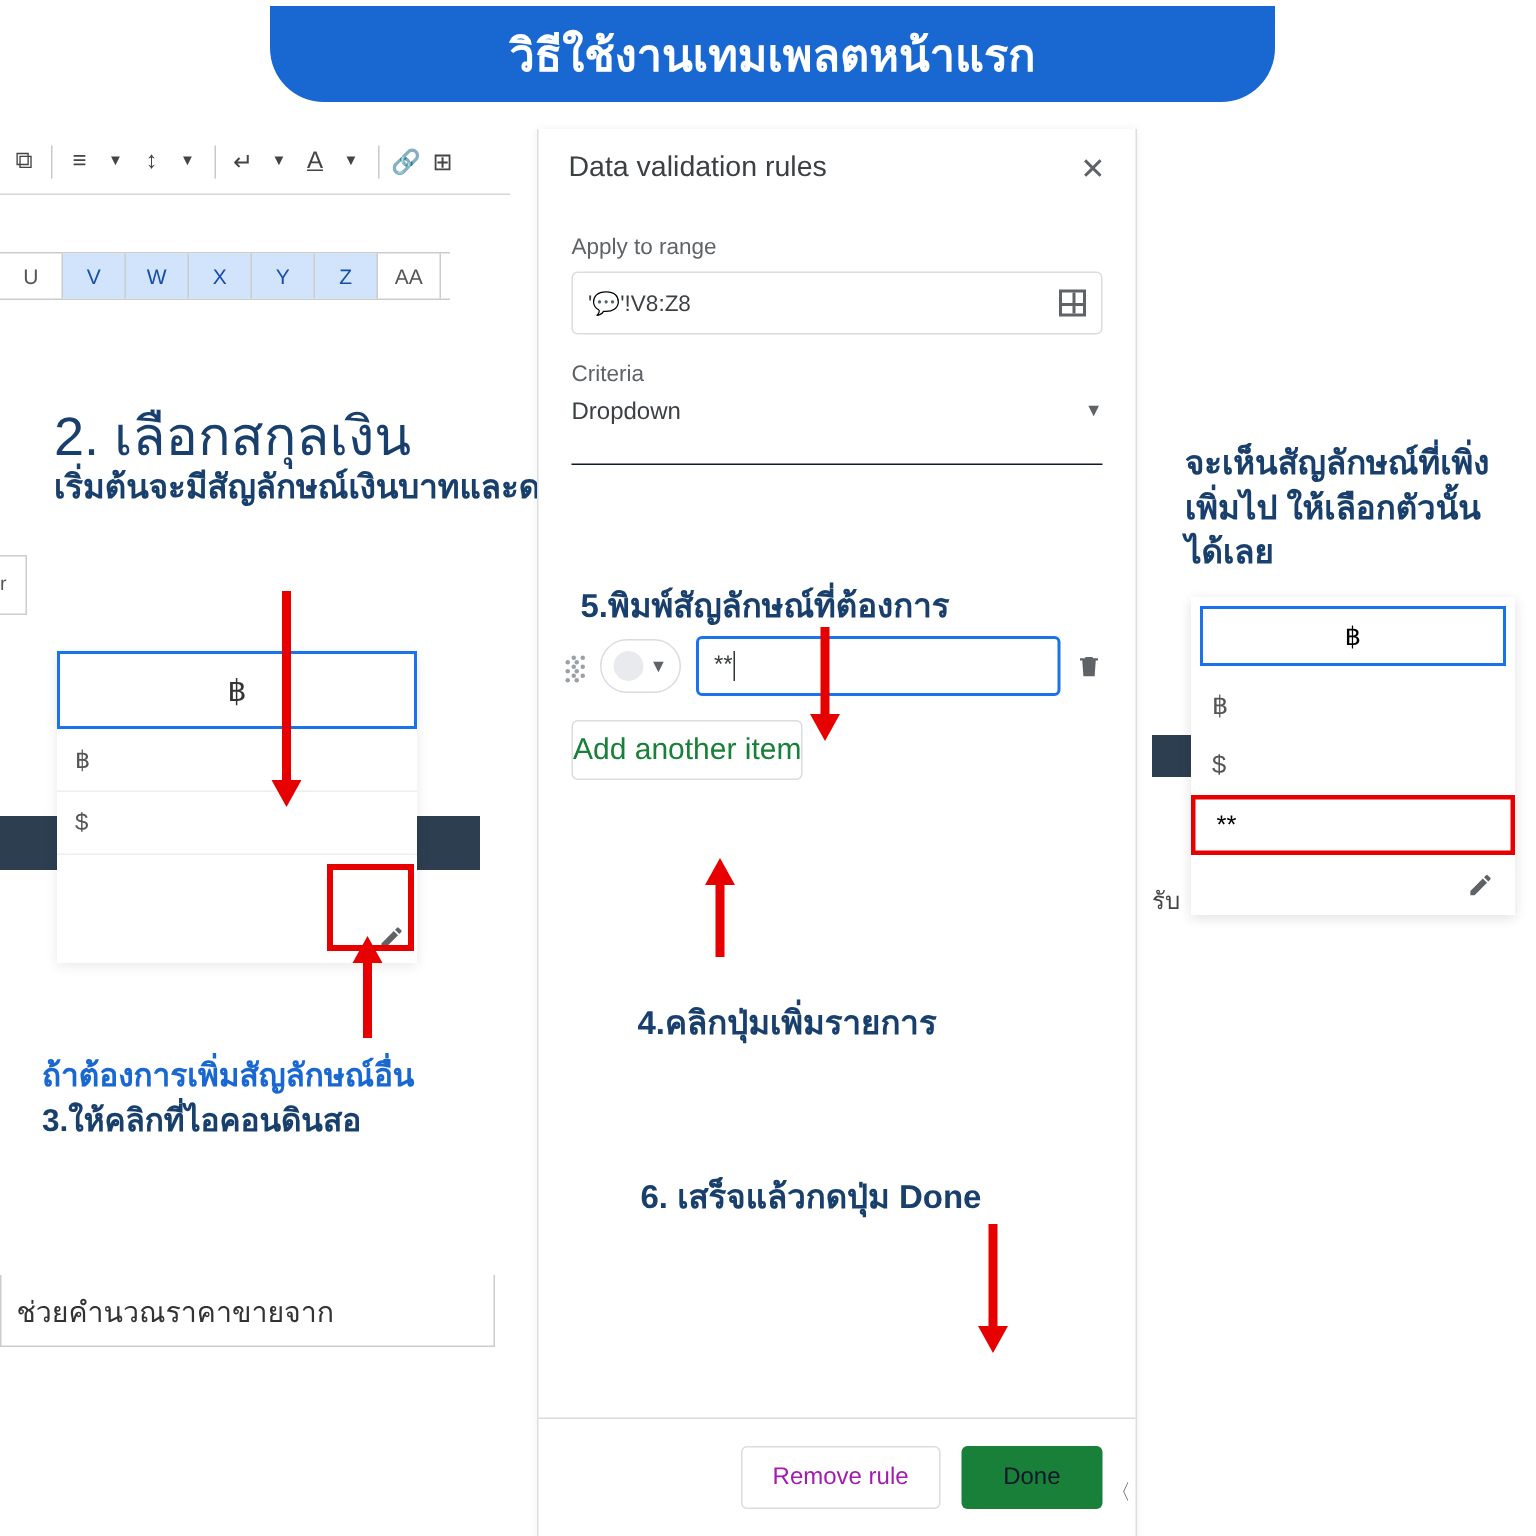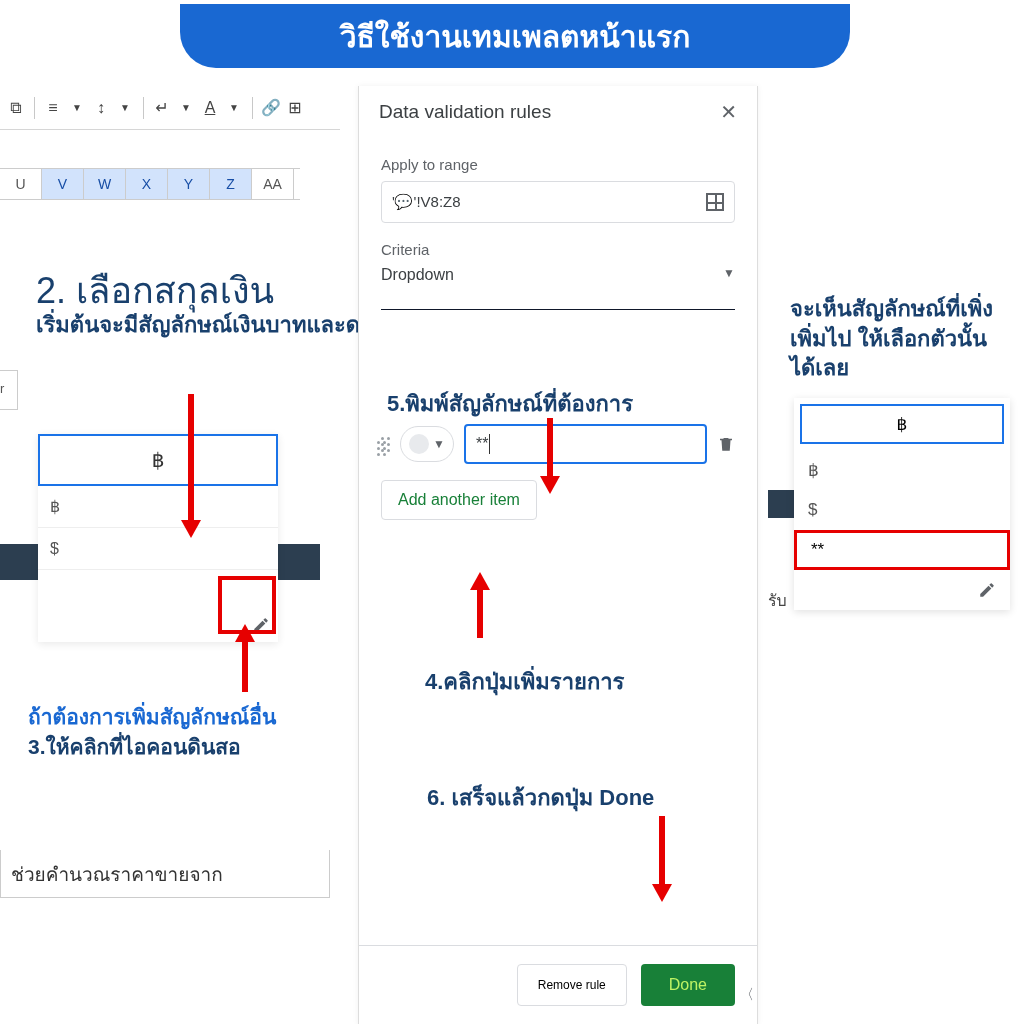--- a/index.html
+++ b/index.html
@@ -35,24 +35,24 @@
 .p-select{margin:0 22px;height:44px;border-bottom:1px solid #0f172a;display:flex;justify-content:space-between;font-size:16px;color:#3c4043}
 .p-chev{font-size:12px;color:#5f6368}
 .drag6{display:inline-grid;grid-template-columns:repeat(2,3px);grid-template-rows:repeat(3,3px);gap:3px}
 .drag6 span{width:3px;height:3px;background:#9aa0a6;border-radius:50%}
 .item-row{margin:14px 22px 0;display:flex;align-items:center;gap:10px}
 .color-pill{width:54px;height:36px;border:1px solid #dadce0;border-radius:18px;display:flex;align-items:center;justify-content:center;gap:4px}
 .color-dot{width:20px;height:20px;border-radius:50%;background:#e8eaed}
 .item-input{flex:1;height:40px;border:2px solid #1a73e8;border-radius:4px;padding:0 10px;font-size:16px;color:#3c4043;display:flex;align-items:center}
 .cursor-bar{display:inline-block;width:1px;height:20px;background:#333;margin-left:1px}
 .trash{width:18px;height:20px;color:#5f6368}
-.add-btn{margin:16px 22px 0;display:inline-flex;height:40px;align-items:center;padding:0 16px;border:1px solid #dadce0;border-radius:4px;color:#188038;font-size:16px;font-weight:500}
+.add-btn{margin:16px 22px 0;display:inline-flex;height:40px;align-items:center;padding:0 0;border:1px solid #dadce0;border-radius:4px;color:#188038;font-size:20px;font-weight:500}
 .p-foot{position:absolute;bottom:20px;left:0;right:0;border-top:1px solid #dadce0;padding:18px 22px 0;display:flex;gap:14px;justify-content:flex-end}
-.btn-outline{height:42px;padding:0 20px;border:1px solid #dadce0;border-radius:4px;color:#000000;font-size:12px;display:flex;align-items:center;font-weight:500;background:#fff}
-.btn-solid{height:42px;padding:0 28px;border-radius:4px;background:#188038;color:#bef264;font-size:16px;display:flex;align-items:center;font-weight:500}
+.btn-outline{height:42px;padding:0 20px;border:1px solid #dadce0;border-radius:4px;color:#a21caf;font-size:16px;display:flex;align-items:center;font-weight:500;background:#fff}
+.btn-solid{height:42px;padding:0 28px;border-radius:4px;background:#188038;color:#0f172a;font-size:16px;display:flex;align-items:center;font-weight:500}
 .step-ann{position:absolute;color:#19406d;font-size:22px;font-weight:800}
 .arrow-shaft{position:absolute;background:#e60000}
 .arrow-head{position:absolute;width:0;height:0;border-left:10px solid transparent;border-right:10px solid transparent;border-top:18px solid #e60000}
 .arrow-head-up{border-top:none;border-bottom:18px solid #e60000}
 .right-ann{position:absolute;top:294px;left:790px;width:220px;text-align:left;color:#19406d;font-size:22px;font-weight:800;line-height:1.35}
 .right-dd{position:absolute;top:398px;left:794px;width:216px;background:#fff;box-shadow:0 2px 8px rgba(0,0,0,.12)}
 .rdd-sel{height:40px;border:2px solid #1a73e8;margin:6px;display:flex;align-items:center;justify-content:center;font-size:17px}
 .rdd-opt{height:40px;padding:0 14px;display:flex;align-items:center;font-size:17px;color:#555}
 .rdd-star{height:40px;border:3px solid #e60000;padding:0 14px;display:flex;align-items:center;font-size:17px}
 .rdd-pen{height:40px;display:flex;align-items:center;justify-content:flex-end;padding:0 14px}

